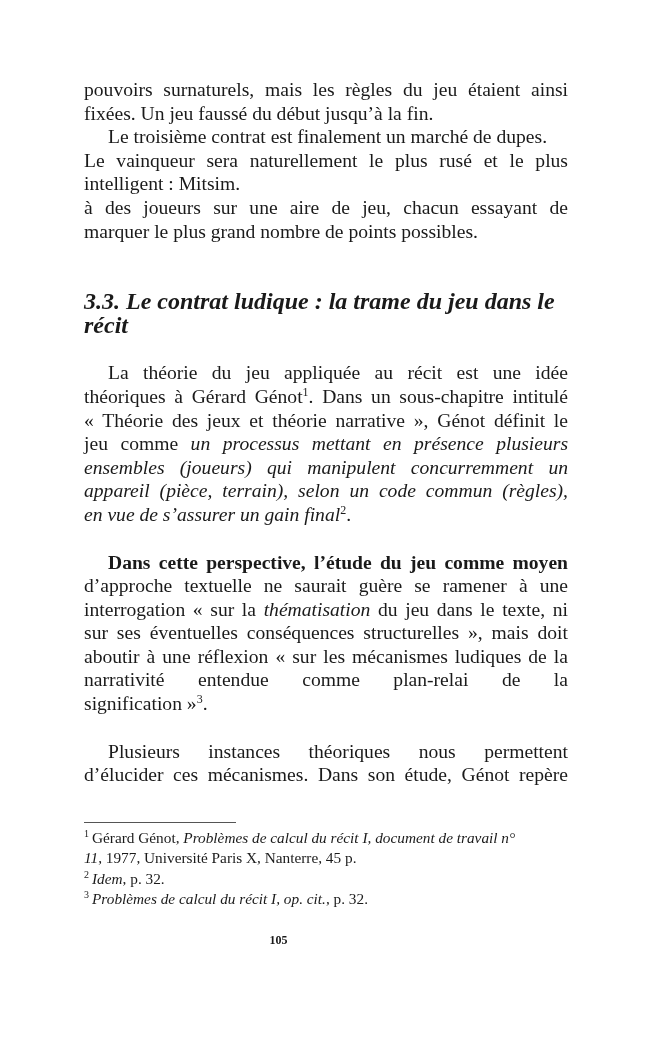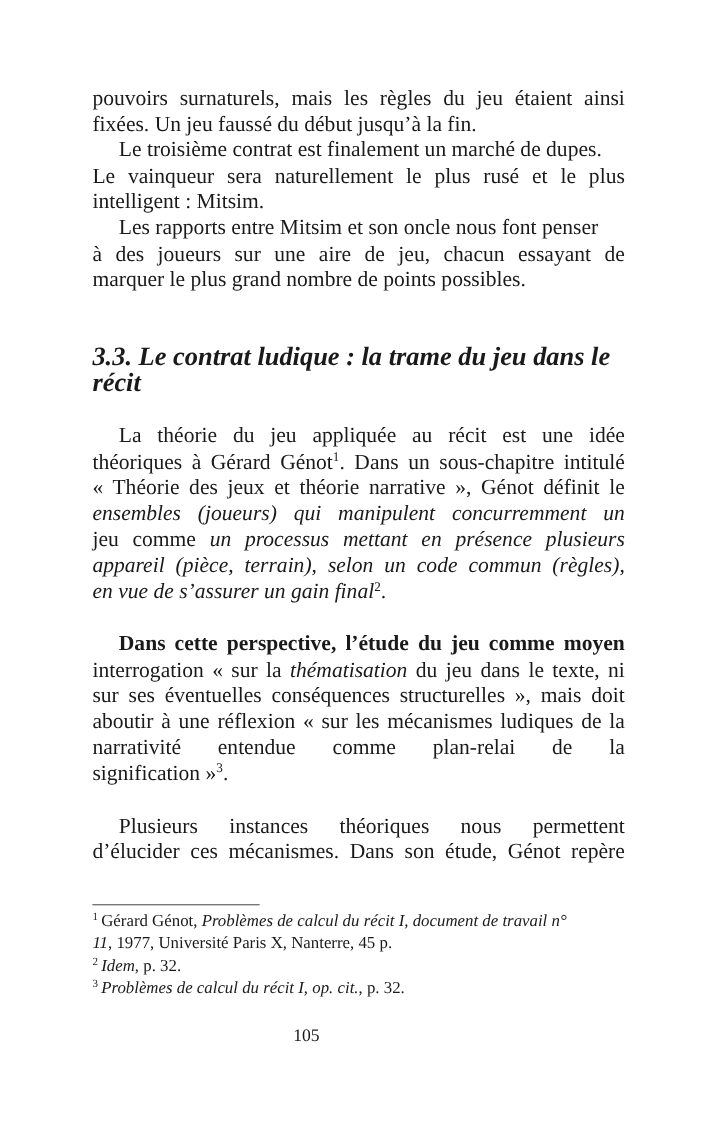--- a/index.html
+++ b/index.html
@@ -65,21 +65,22 @@
       font-size: 10px;
       vertical-align: 6px;
       margin-right: 3px;
     }
     .page-number {
       position: absolute;
       left: 0;
       top: 933px;
       width: 557px;
       text-align: center;
-      font-size: 16px;
+      font-size: 12px;
+      font-weight: bold;
     }
     .line { display: block; }
     .justify-line {
       display: block;
       text-align: justify;
       text-align-last: justify;
     }
   </style>
 </head>
 <body>
@@ -91,45 +92,45 @@
     <span class="line">fixées. Un jeu faussé du début jusqu’à la fin.</span>
   </div>
 
   <div class="p">
     <span class="line" style="padding-left:24px;">Le troisième contrat est finalement un marché de dupes.</span>
     <span class="justify-line">Le vainqueur sera naturellement le plus rusé et le plus</span>
     <span class="line">intelligent : Mitsim.</span>
   </div>
 
   <div class="p">
-    <span class="line" style="padding-left:24px;">Les rapports entre Mitsim et son oncle nous font penser</span>
     <span class="justify-line">à des joueurs sur une aire de jeu, chacun essayant de</span>
     <span class="line">marquer le plus grand nombre de points possibles.</span>
   </div>
 
   <div class="gap-large"></div>
 
   <h3 class="heading">3.3. Le contrat ludique : la trame du jeu dans le récit</h3>
 
   <div class="gap-med"></div>
 
   <div class="p">
     <span class="justify-line" style="padding-left:24px;">La théorie du jeu appliquée au récit est une idée</span>
     <span class="justify-line"><span>théoriques à Gérard Génot</span><sup>1</sup><span>. Dans un sous-chapitre intitulé</span></span>
     <span class="justify-line">« Théorie des jeux et théorie narrative », Génot définit le</span>
+    <span class="justify-line"><span>jeu comme </span><em>un processus mettant en présence plusieurs</em></span>
     <span class="justify-line"><em>ensembles (joueurs) qui manipulent concurremment un</em></span>
-    <span class="justify-line"><span>jeu comme </span><em>un processus mettant en présence plusieurs</em></span>
     <span class="justify-line"><em>appareil (pièce, terrain), selon un code commun (règles),</em></span>
     <span class="line"><em>en vue de s’assurer un gain final</em><sup>2</sup><span>.</span></span>
   </div>
 
   <div class="gap-med"></div>
 
   <div class="p">
     <span class="justify-line" style="padding-left:24px;font-weight:bold;">Dans cette perspective, l’étude du jeu comme moyen</span>
+    <span class="justify-line">d’approche textuelle ne saurait guère se ramener à une</span>
     <span class="justify-line"><span>interrogation « sur la </span><em>thématisation</em><span> du jeu dans le texte, ni</span></span>
     <span class="justify-line">sur ses éventuelles conséquences structurelles », mais doit</span>
     <span class="justify-line">aboutir à une réflexion « sur les mécanismes ludiques de la</span>
     <span class="justify-line">narrativité entendue comme plan-relai de la</span>
     <span class="line"><span>signification »</span><sup>3</sup><span>.</span></span>
   </div>
 
   <div class="gap-med"></div>
 
   <div class="p">

